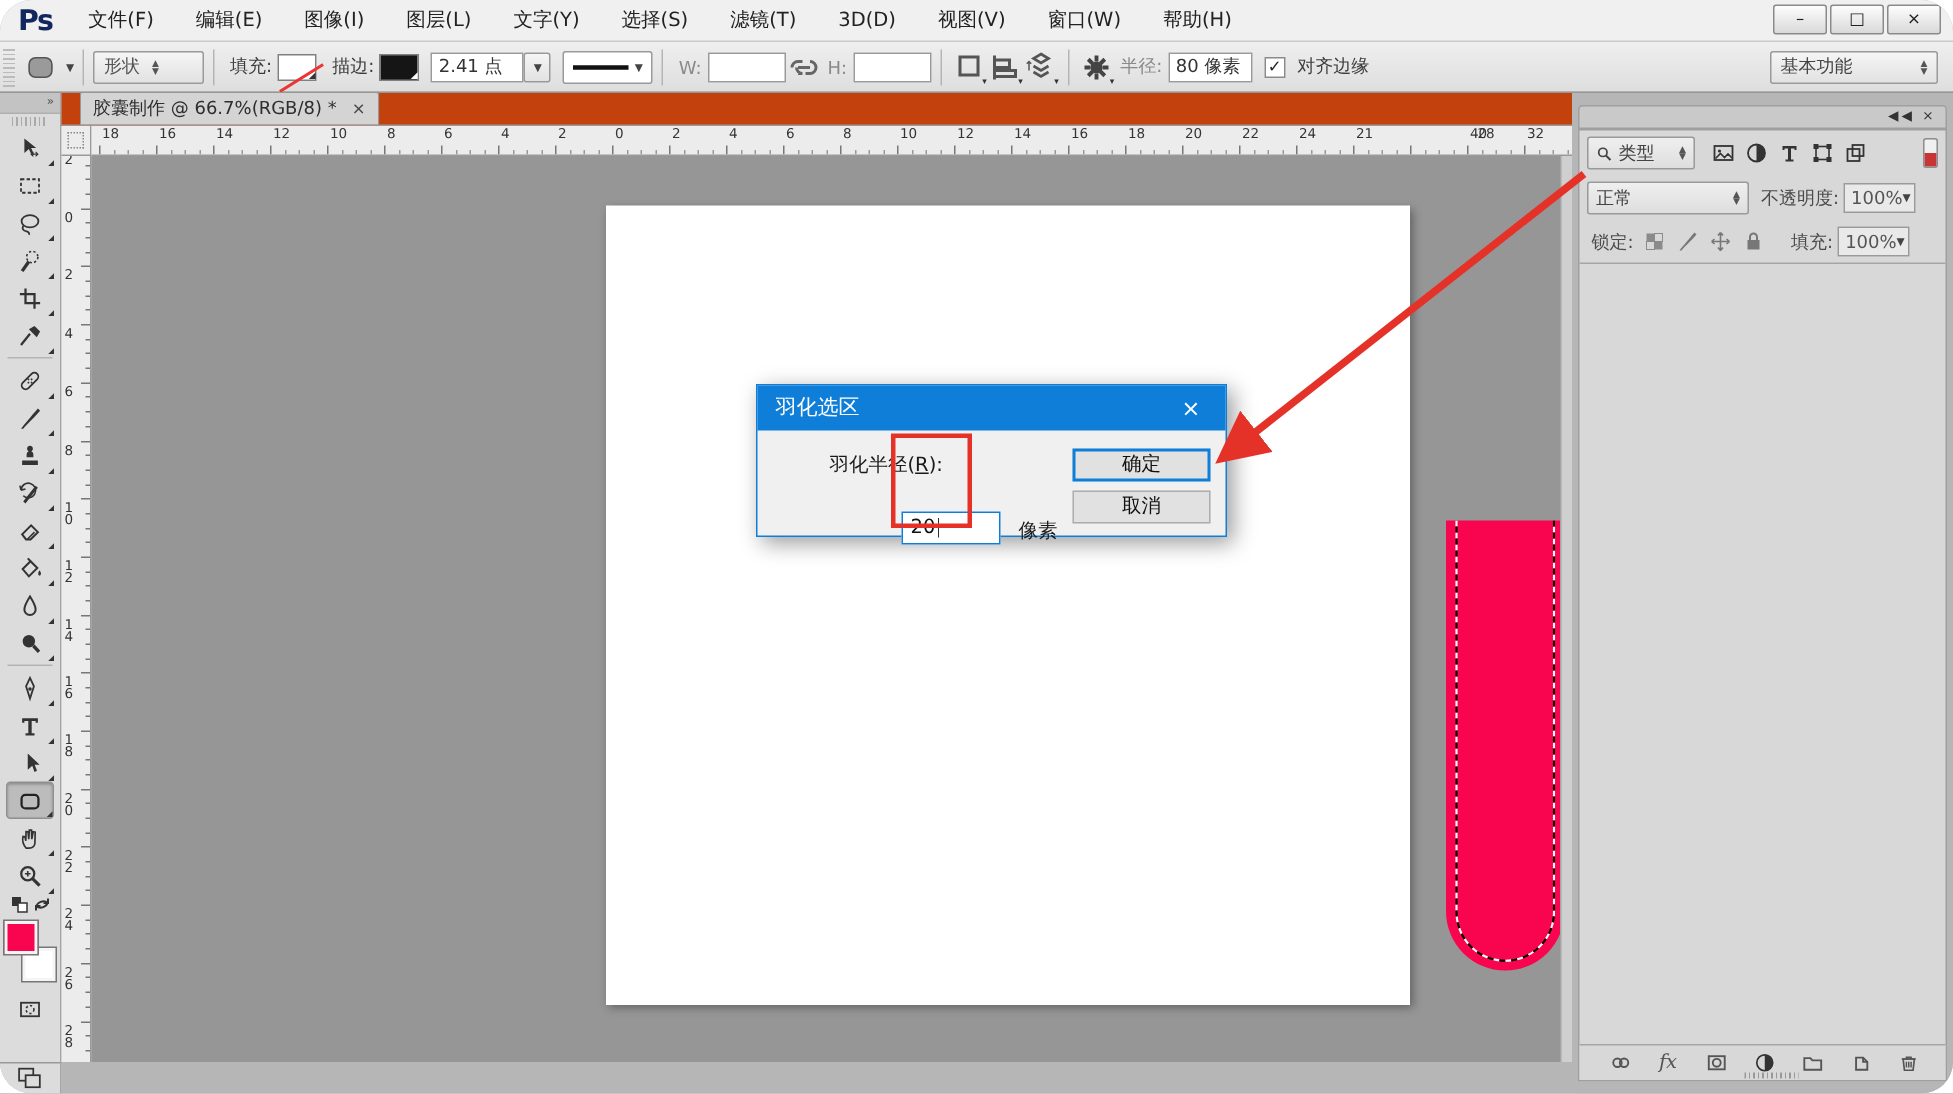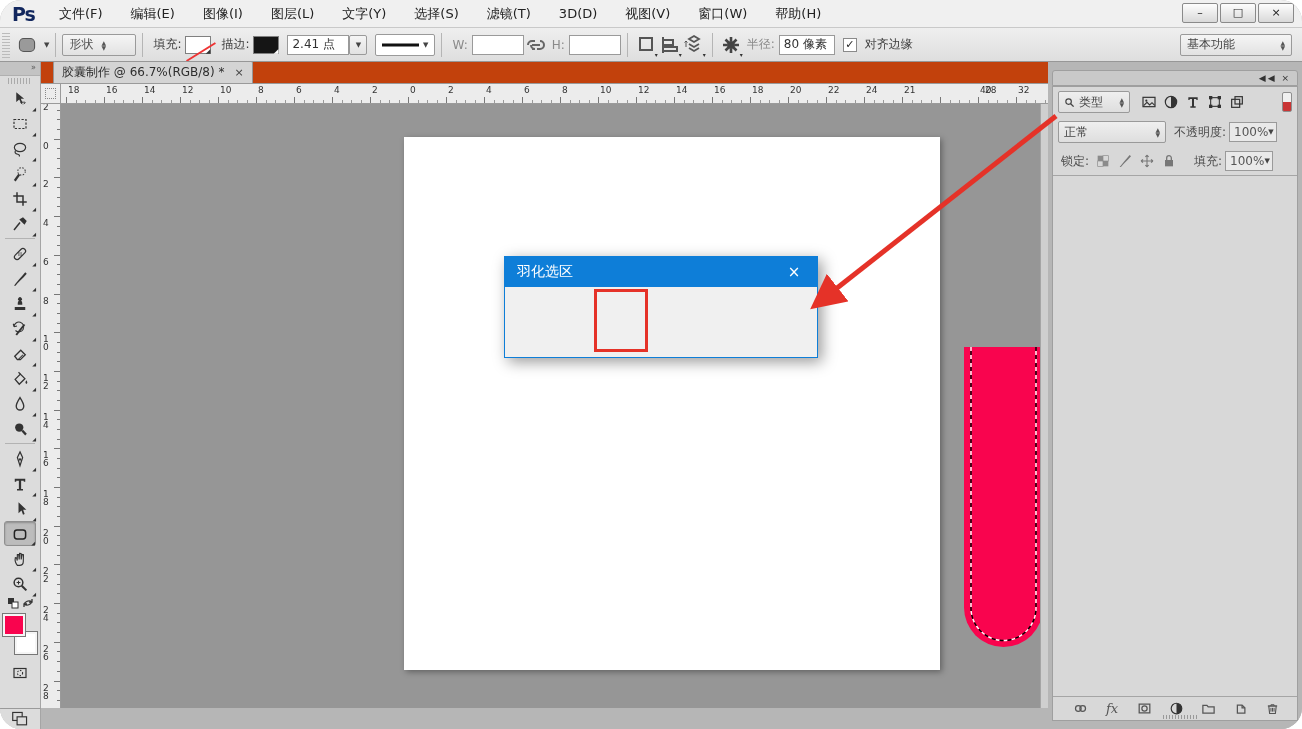--- a/index.html
+++ b/index.html
@@ -658,20 +658,27 @@
       </div>
     </div>
   </div>
   <div id="vscroll" class="abs"></div>
 
   <div id="dialog" class="abs">
     <div id="dialog-titlebar">
       <span id="dialog-title">羽化选区</span>
       <span id="dialog-close">×</span>
     </div>
+    <div id="dialog-body">
+      <span id="feather-label"><span>羽化半径(</span><u>R</u><span>):</span></span>
+      <div id="feather-input"><span>20</span><span style="font-weight:100">|</span></div>
+      <span id="unit-label">像素</span>
+      <div class="dlg-btn" id="ok-btn">确定</div>
+      <div class="dlg-btn" id="cancel-btn">取消</div>
+    </div>
   </div>
 
   <div id="anno-rect" class="abs" style="border-color: rgb(229, 50, 40);"></div>
   <svg id="anno-arrow" class="abs">
     <defs>
         <marker id="ah" markerWidth="7" markerHeight="7" refX="5" refY="3.5" orient="auto">
           <path d="M0 0 L7 3.5 L0 7 Z" fill="#e53228"></path>
         </marker>
       </defs>
     <line id="arrow-line" stroke="#e53228" stroke-width="5" marker-end="url(#ah)" x1="1056" y1="116" x2="818" y2="303"></line>

